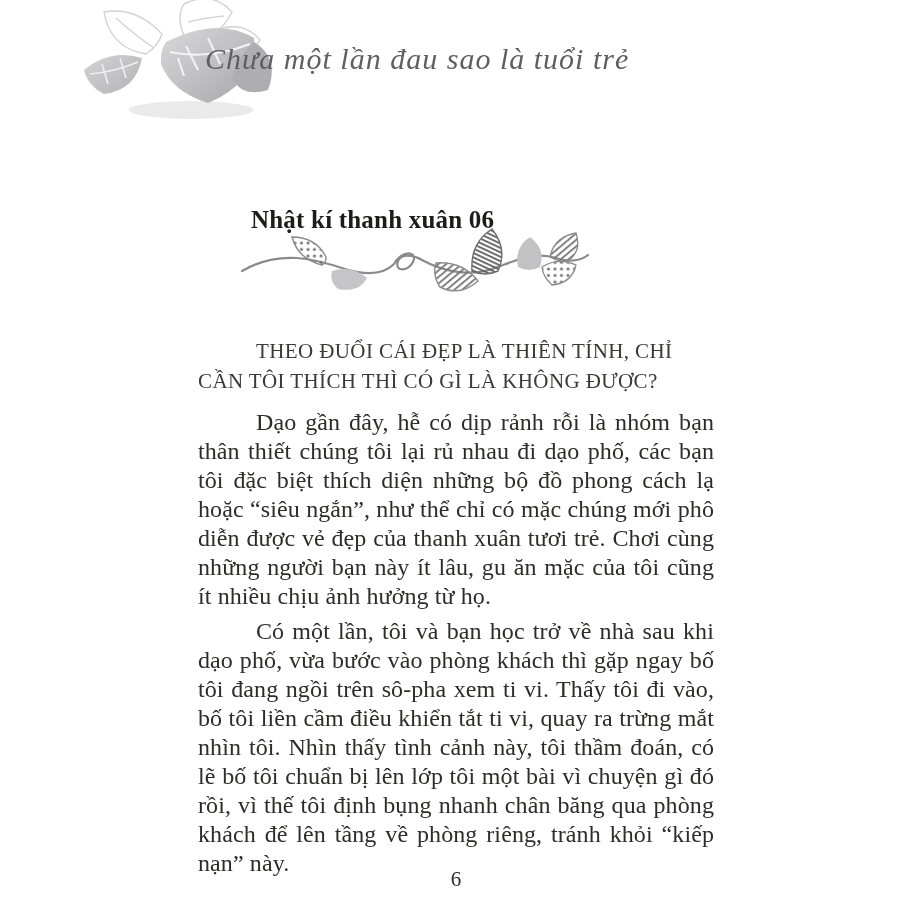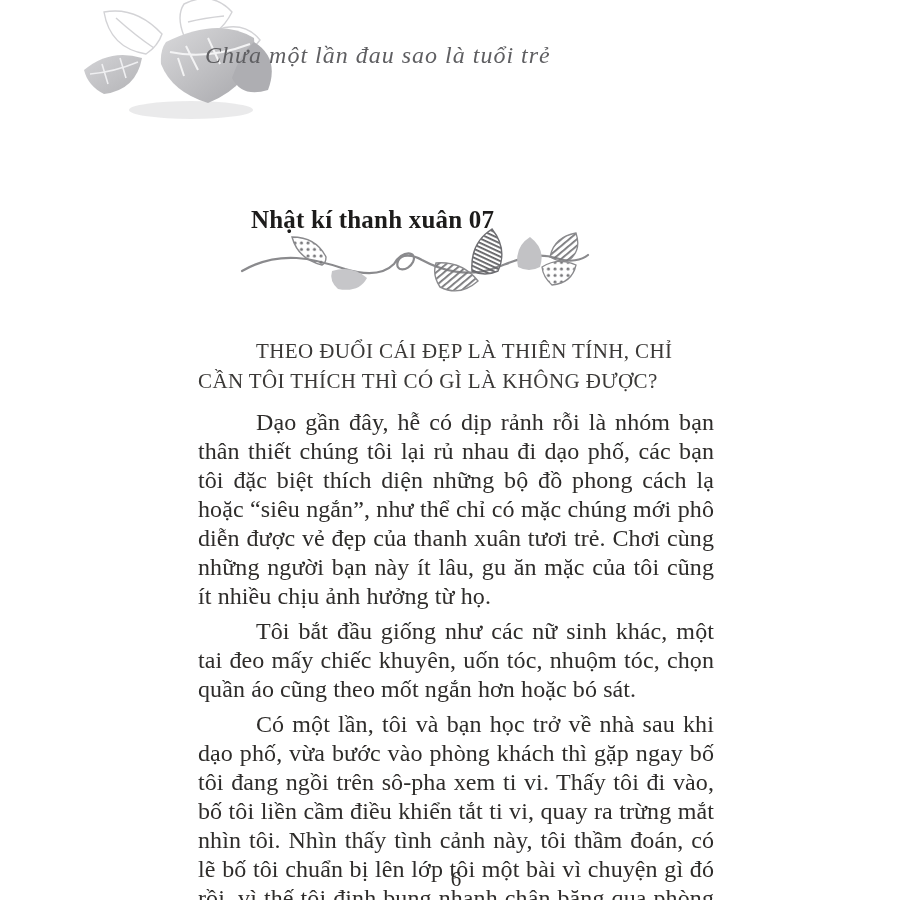--- a/index.html
+++ b/index.html
@@ -7,21 +7,21 @@
     width:900px;height:900px;
     background:#ffffff;
     position:relative;
     font-family:"Liberation Serif","DejaVu Serif",serif;
     overflow:hidden;
   }
   .leaf-cluster{position:absolute;left:66px;top:0;}
   .running-header{
     position:absolute;left:205px;top:42px;
     font-style:italic;
-    font-size:24px;
+    font-size:30px;
     color:#5f5f62;
     letter-spacing:1px;
     white-space:nowrap;
   }
   .section-title{
     position:absolute;left:251px;top:206px;
     font-weight:bold;
     font-size:25px;
     color:#1d1c1b;
     letter-spacing:0.2px;
@@ -81,21 +81,21 @@
   <ellipse cx="125" cy="110" rx="62" ry="9" fill="#dedee0" opacity="0.65"></ellipse>
   <path d="M100 42 Q152 16 188 38 Q192 82 142 103 Q106 92 95 64 Q94 50 100 42 Z" fill="url(#lgBig)"></path>
   <path d="M104 52 Q142 60 184 44 M120 46 L132 70 M142 38 L154 64 M112 58 L118 76" stroke="#f3f3f4" stroke-width="2" fill="none"></path>
   <path d="M188 42 Q214 58 202 90 Q176 98 166 78 Q174 54 188 42 Z" fill="#aeaeb2"></path>
   <path d="M18 70 Q44 48 76 58 Q70 90 38 94 Q22 86 18 70 Z" fill="url(#lgSmall)"></path>
   <path d="M24 74 Q48 72 72 62 M36 64 L42 84 M54 58 L60 78" stroke="#efeff1" stroke-width="1.6" fill="none"></path>
 </svg>
 
 <div class="running-header">Chưa một lần đau sao là tuổi trẻ</div>
 
-<div class="section-title">Nhật kí thanh xuân 07</div>
+<div class="section-title">Nhật kí thanh xuân 06</div>
 
 <svg class="vine-divider" width="350" height="70" viewBox="0 0 350 70" aria-hidden="true">
   <defs>
     <pattern id="dots" width="6.5" height="6.5" patternUnits="userSpaceOnUse">
       <circle cx="3" cy="3" r="1.5" fill="#77777a"></circle>
     </pattern>
     <pattern id="stripes" width="5" height="5" patternUnits="userSpaceOnUse" patternTransform="rotate(50)">
       <rect width="1.8" height="5" fill="#77777a"></rect>
     </pattern>
     <pattern id="stripesDense" width="4" height="4" patternUnits="userSpaceOnUse" patternTransform="rotate(115)">
@@ -108,17 +108,16 @@
   <path d="M196 36 Q222 34 238 54 Q220 70 200 60 Q192 48 196 36 Z" fill="url(#stripes)" stroke="#8a8a8d" stroke-width="1.4"></path>
   <path d="M232 44 Q230 16 252 2 Q268 22 258 44 Q245 50 232 44 Z" fill="url(#stripesDense)" stroke="#6e6e72" stroke-width="1.4"></path>
   <path d="M278 40 Q274 20 290 10 Q306 22 300 40 Q289 46 278 40 Z" fill="#c2c2c5"></path>
   <path d="M310 30 Q314 10 336 6 Q342 24 328 34 Q318 35 310 30 Z" fill="url(#stripes)" stroke="#8a8a8d" stroke-width="1.3"></path>
   <path d="M302 40 Q318 30 336 38 Q332 56 312 58 Q303 50 302 40 Z" fill="url(#dots)" stroke="#8a8a8d" stroke-width="1.3"></path>
 </svg>
 
 <div class="text-block">
   <h2 class="heading">THEO ĐUỔI CÁI ĐẸP LÀ THIÊN TÍNH, CHỈ CẦN TÔI THÍCH THÌ CÓ GÌ LÀ KHÔNG ĐƯỢC?</h2>
   <p class="first">Dạo gần đây, hễ có dịp rảnh rỗi là nhóm bạn thân thiết chúng tôi lại rủ nhau đi dạo phố, các bạn tôi đặc biệt thích diện những bộ đồ phong cách lạ hoặc “siêu ngắn”, như thể chỉ có mặc chúng mới phô diễn được vẻ đẹp của thanh xuân tươi trẻ. Chơi cùng những người bạn này ít lâu, gu ăn mặc của tôi cũng ít nhiều chịu ảnh hưởng từ họ.</p>
-  <p>Tôi bắt đầu giống như các nữ sinh khác, một tai đeo mấy chiếc khuyên, uốn tóc, nhuộm tóc, chọn quần áo cũng theo mốt ngắn hơn hoặc bó sát.</p>
   <p>Có một lần, tôi và bạn học trở về nhà sau khi dạo phố, vừa bước vào phòng khách thì gặp ngay bố tôi đang ngồi trên sô-pha xem ti vi. Thấy tôi đi vào, bố tôi liền cầm điều khiển tắt ti vi, quay ra trừng mắt nhìn tôi. Nhìn thấy tình cảnh này, tôi thầm đoán, có lẽ bố tôi chuẩn bị lên lớp tôi một bài vì chuyện gì đó rồi, vì thế tôi định bụng nhanh chân băng qua phòng khách để lên tầng về phòng riêng, tránh khỏi “kiếp nạn” này.</p>
 </div>
 
 <div class="page-number">6</div>
 
 </body></html>

